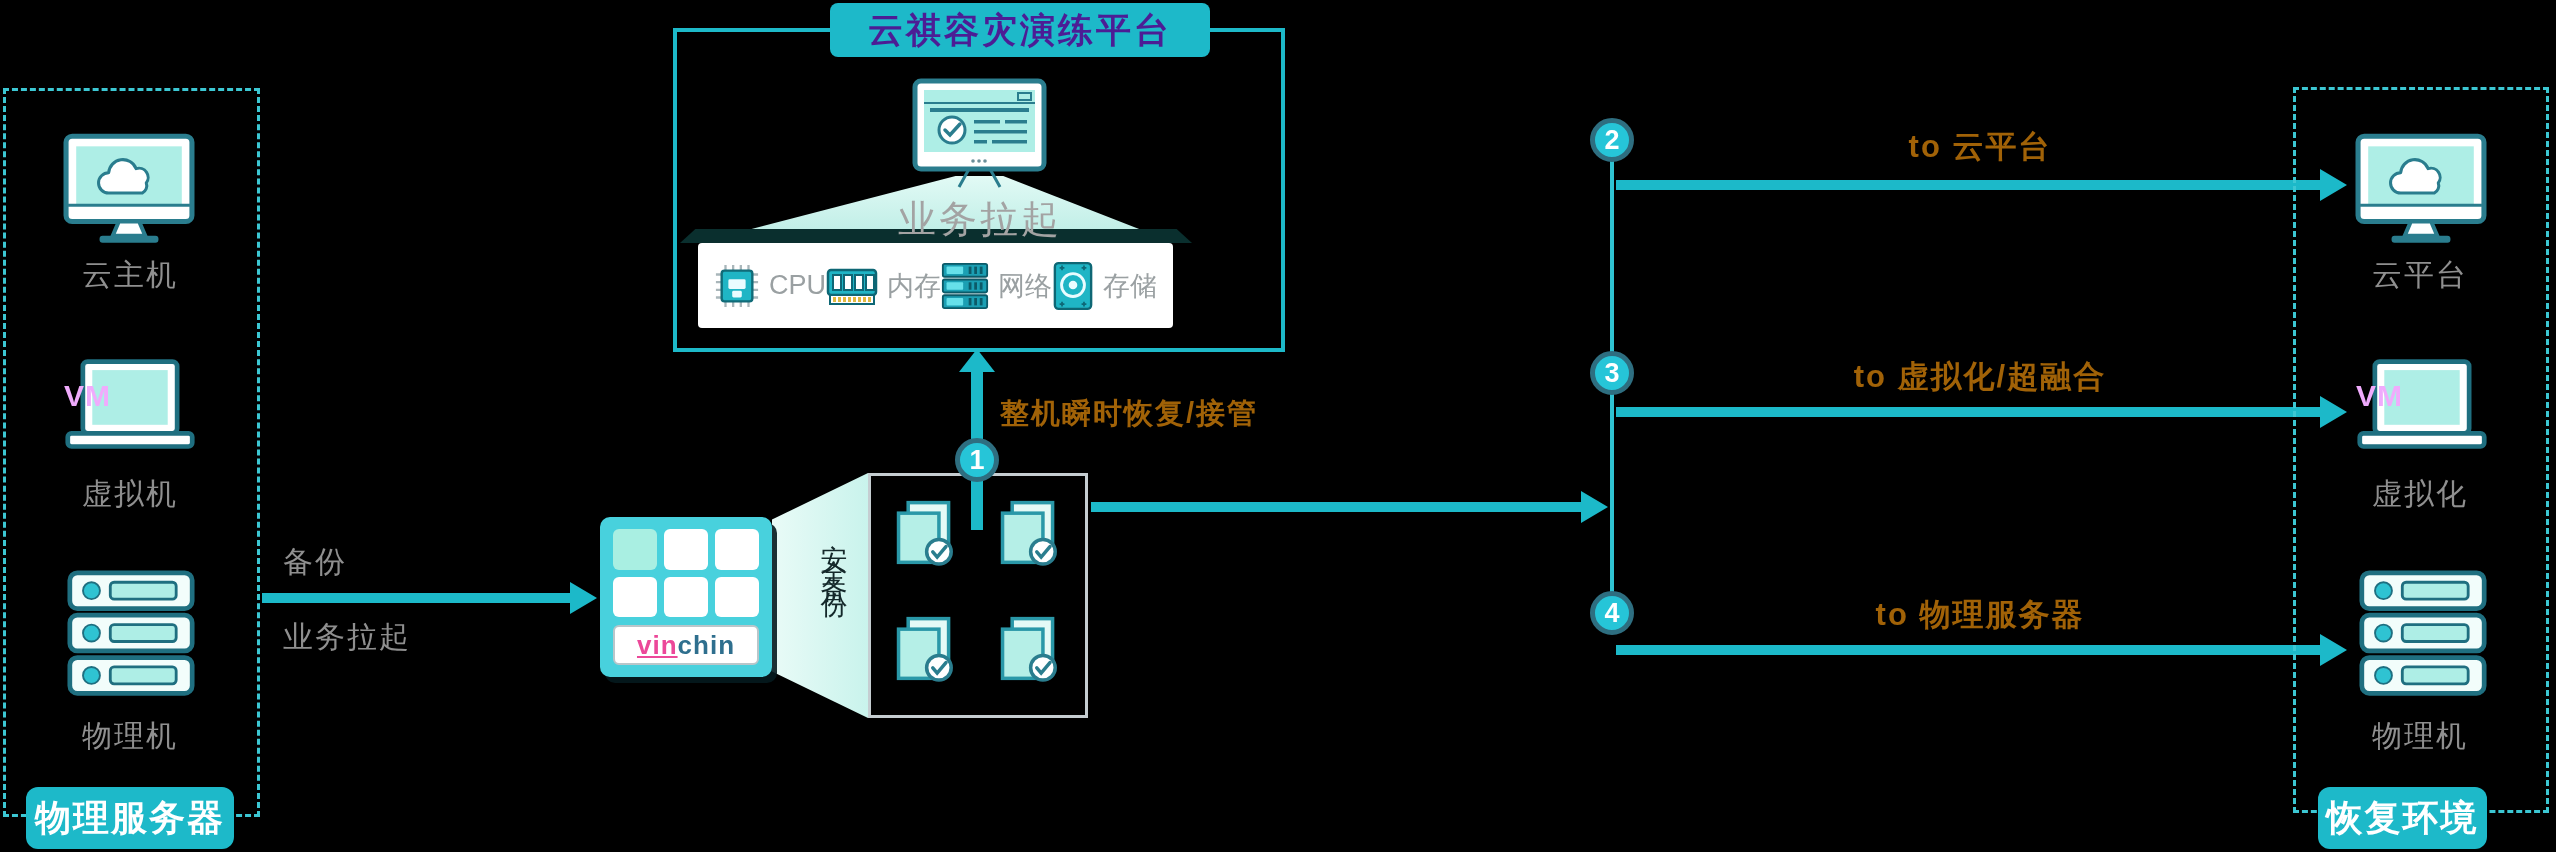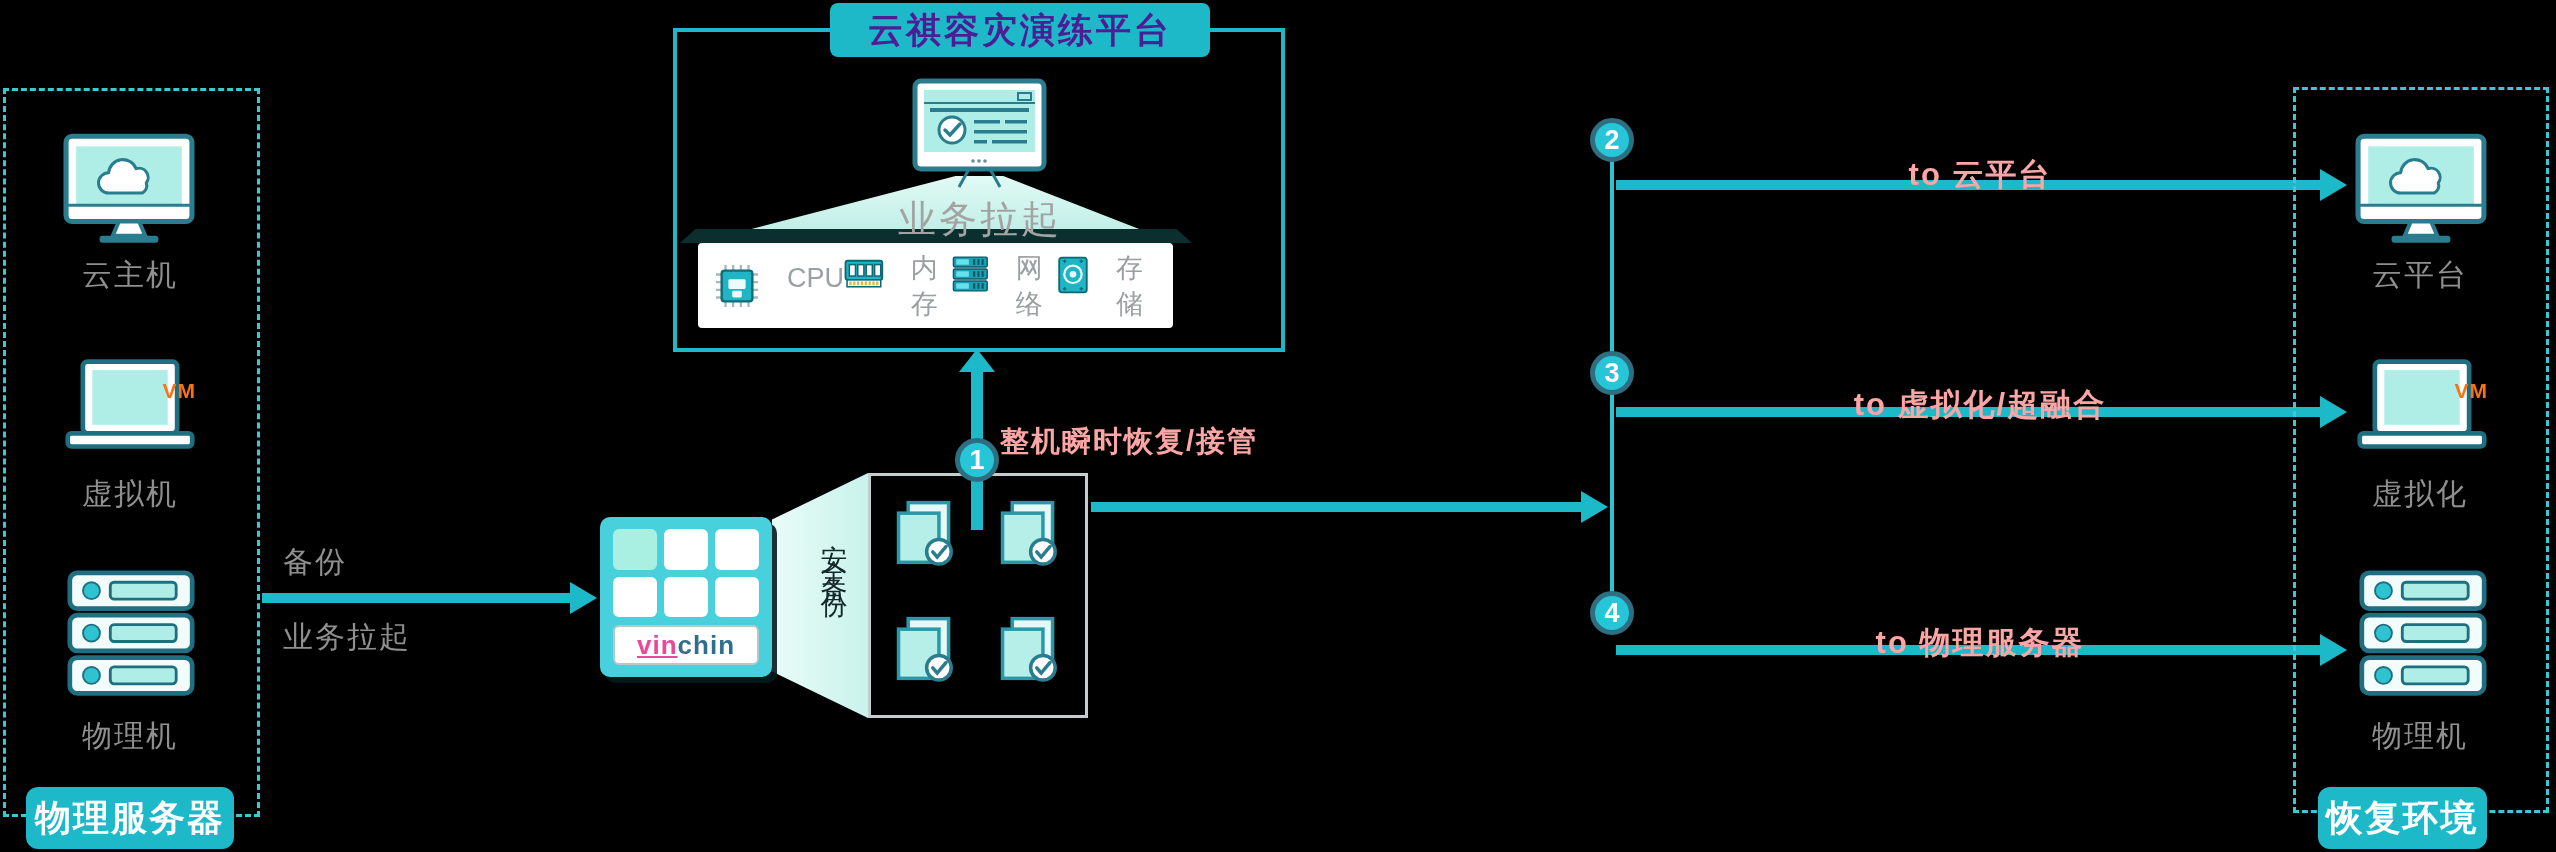--- a/index.html
+++ b/index.html
@@ -17,32 +17,32 @@
                   letter-spacing:3px;z-index:6;margin-left:40px;}
   .beam{position:absolute;left:698px;top:176px;width:477px;height:67px;z-index:1;
         background:linear-gradient(180deg,#e2faf5 0%,#b9ece4 100%);
         clip-path:polygon(54% 0,64% 0,100% 100%,0 100%);}
   .beam-shadow{position:absolute;left:680px;top:229px;width:512px;height:14px;z-index:1;background:#0a2f2e;
         clip-path:polygon(3% 0,97% 0,100% 100%,0 100%);}
   .beam-label{position:absolute;left:830px;top:194px;width:300px;text-align:center;color:#a3a3a3;
               font-size:38px;letter-spacing:3px;z-index:3;}
   .comp-bar{position:absolute;left:698px;top:243px;width:475px;height:85px;background:#fff;border-radius:4px;
             display:flex;align-items:center;justify-content:space-between;padding:0 16px;box-sizing:border-box;z-index:2;}
-  .comp-item{display:flex;align-items:flex-start;gap:27px;}
+  .comp-item{display:flex;align-items:center;gap:9px;}
   .comp-item .lbl{color:#9aa0a2;font-size:27px;}
   
   .h-line{position:absolute;height:10px;background:#1cb9c9;}
   .v-line{position:absolute;width:4px;background:#2fc3d2;}
   .v-shaft{position:absolute;width:12px;background:#1cb9c9;}
   .ah-right{position:absolute;width:0;height:0;border-top:16px solid transparent;
             border-bottom:16px solid transparent;border-left:27px solid #1cb9c9;}
   .ah-up{position:absolute;width:0;height:0;border-left:18px solid transparent;
          border-right:18px solid transparent;border-bottom:23px solid #1cb9c9;}
   .flow-label{position:absolute;color:#8f8f8f;font-size:30px;letter-spacing:2px;}
-  .teal-label{position:absolute;color:#fca5a5;font-size:31px;font-weight:bold;letter-spacing:2px;margin-top:28px;}
+  .teal-label{position:absolute;color:#a16207;font-size:31px;font-weight:bold;letter-spacing:2px;}
   .step{position:absolute;width:34px;height:34px;border-radius:50%;background:#26c5d8;border:5px solid #2e6e80;
         color:#fff;font-size:27px;font-weight:bold;display:flex;align-items:center;justify-content:center;z-index:4;}
   
   .vendor-box{position:absolute;left:600px;top:517px;width:172px;height:160px;background:#48d1dd;border-radius:10px;
               box-shadow:5px 6px 0 rgba(4,26,30,0.9);padding:12px 13px;box-sizing:border-box;
               display:flex;flex-direction:column;z-index:2;}
   .vendor-grid{display:grid;grid-template-columns:1fr 1fr 1fr;grid-template-rows:1fr 1fr;gap:7px;flex:1;}
   .vendor-cell{background:#fff;border-radius:6px;}
   .vendor-cell.mint{background:#a9efe2;}
   .vendor-logo{margin-top:8px;height:36px;background:#fff;border:2px solid #b9c6ca;border-radius:6px;
@@ -50,21 +50,21 @@
   .vendor-logo .p1{color:#ec4899;text-decoration:underline;}
   .vendor-logo .p2{color:#2f6f8e;}
   
   .funnel{position:absolute;left:772px;top:473px;width:96px;height:245px;z-index:1;
           background:linear-gradient(90deg,#e9fbf7,#c9f3ec);
           clip-path:polygon(0 19%,100% 0,100% 100%,0 81%);}
   .funnel-label{position:absolute;left:816px;top:523px;writing-mode:vertical-rl;color:#14282a;
                 font-size:27px;letter-spacing:16px;z-index:2;}
   .files-box{position:absolute;left:868px;top:473px;width:214px;height:239px;border:3px solid #c5cdd1;}
   .icon{position:absolute;}
-  .vm-text{position:absolute;width:132px;text-align:right;color:#f97316;font-size:21px;font-weight:bold;
+  .vm-text{position:absolute;width:132px;text-align:left;color:#f0abfc;font-size:30px;font-weight:bold;
            letter-spacing:1px;z-index:3;}
 </style>
 </head>
 <body>
 
 <svg width="0" height="0" style="position:absolute" aria-hidden="true">
   <defs>
     <symbol id="sym-monitor-cloud" viewBox="0 0 130 112">
       <rect x="3" y="3" width="124" height="84" rx="6" fill="#ffffff" stroke="#2a7d8e" stroke-width="5"></rect>
       <rect x="13" y="13" width="104" height="58" fill="#aeeee6"></rect>

